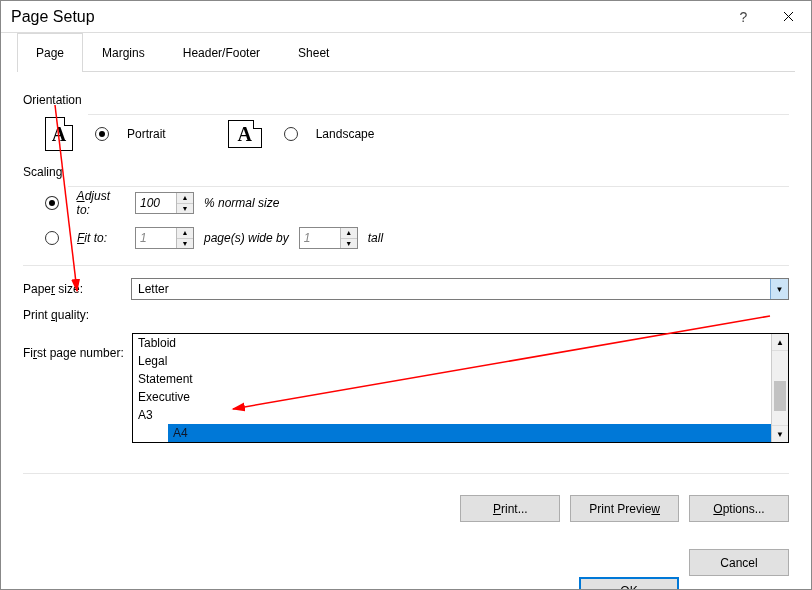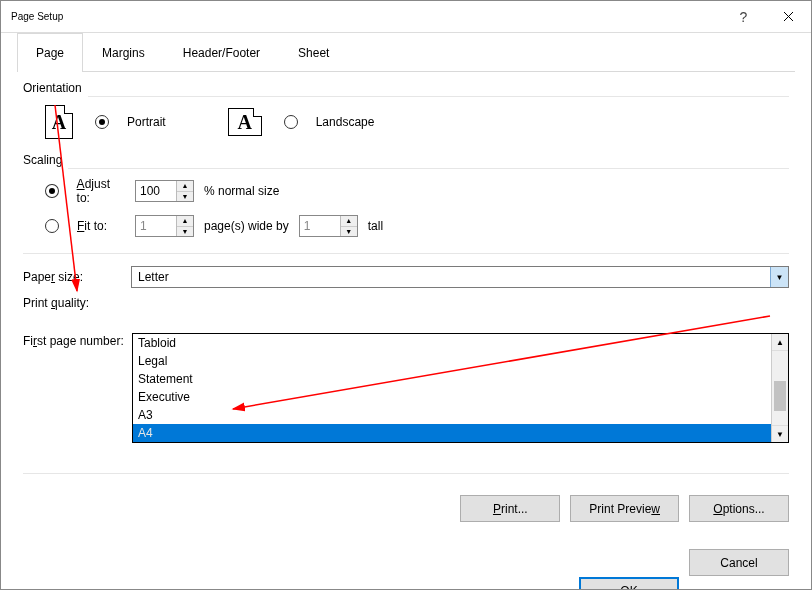--- a/index.html
+++ b/index.html
@@ -15,21 +15,21 @@
     position: relative;
     overflow: hidden;
   }
   .titlebar {
     height: 32px;
     display: flex;
     align-items: center;
     padding: 0 0 0 10px;
     border-bottom: 1px solid #ddd;
   }
-  .titlebar .title { flex: 1; font-size: 10px; }
+  .titlebar .title { flex: 1; font-size: 16px; }
   .titlebar .win-btn {
     width: 45px;
     height: 30px;
     display: flex;
     align-items: center;
     justify-content: center;
     font-size: 14px;
     color: #444;
   }
   .tabstrip {
@@ -64,21 +64,21 @@
   }
   .group-label { color: #000; }
   .group-rule {
     height: 1px;
     background: #e6e6e6;
     flex: 1;
     margin-left: 6px;
     position: relative;
     top: 8px;
   }
-  .group-head { display: flex; align-items: center; }
+  .group-head { display: flex; align-items: flex-end; margin-top: 12px; }
 
   .orient-row {
     display: flex;
     align-items: center;
     gap: 22px;
     margin: 10px 0 14px 22px;
   }
   .page-icon {
     width: 28px; height: 34px;
     border: 1px solid #000;
@@ -108,21 +108,21 @@
     width:14px;height:14px;border:1px solid #333;border-radius:50%;
     display:inline-flex;align-items:center;justify-content:center;
     margin-right:6px;
     background:#fff;
   }
   .radio.checked::after{
     content:"";width:6px;height:6px;background:#000;border-radius:50%;
   }
   .radio-label{display:inline-flex;align-items:center;gap:12px;}
 
-  .scaling-body{ margin: 10px 0 16px 22px; display:flex;flex-direction:column;gap:10px;}
+  .scaling-body{ margin: 10px 0 16px 22px; display:flex;flex-direction:column;gap:10px;font-style:italic;}
   .row{display:flex;align-items:center;gap:10px;}
   .spinner {
     display:inline-flex; align-items:stretch;
     border:1px solid #888; height:22px; background:#701a75;
   }
   .spinner input{
     border:none;width:40px;padding:0 4px;font:inherit;outline:none;
   }
   .spinner.disabled input{ color:#888; background:#fff;}
   .spin-btns{display:flex;flex-direction:column;width:17px;border-left:1px solid #bbb;}
@@ -141,21 +141,21 @@
     background:#cce4f7;border-left:1px solid #7aa9d6;font-size:8px;color:#000;
   }
 
   .dropdown-list{
     position:absolute;left:109px;right:0;top:252px;
     border:1px solid #000;background:#fff;
     display:flex;
   }
   .list-body{flex:1;}
   .list-item{padding:1px 5px;font-size:12px;line-height:16px;}
-  .list-item.selected{background:#0078d7;color:#e5e5e5;}
+  .list-item.selected{background:#0078d7;color:#0f172a;margin-left:35px;}
   .list-scroll{
     width:17px;background:#f0f0f0;border-left:1px solid #ccc;
     display:flex;flex-direction:column;
   }
   .list-scroll .arrow{height:17px;display:flex;align-items:center;justify-content:center;font-size:8px;background:#f0f0f0;border-bottom:1px solid #ddd;}
   .list-scroll .arrow:last-child{border-top:1px solid #ddd;border-bottom:none;}
   .list-scroll .track{flex:1;position:relative;}
   .list-scroll .thumb{position:absolute;left:2px;right:2px;top:30px;height:30px;background:#c2c2c2;}
 
   .bottom-sep{

